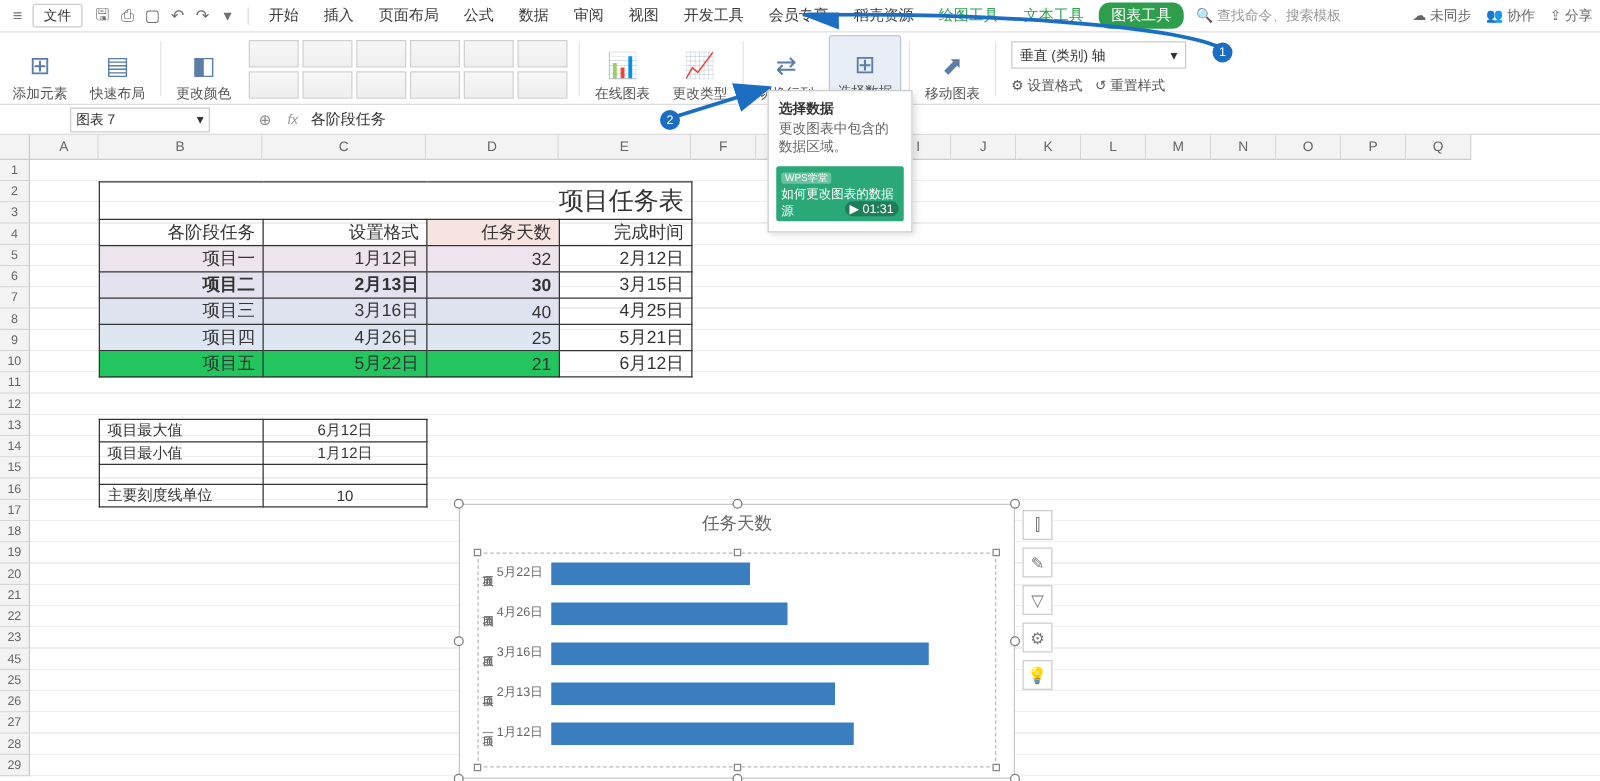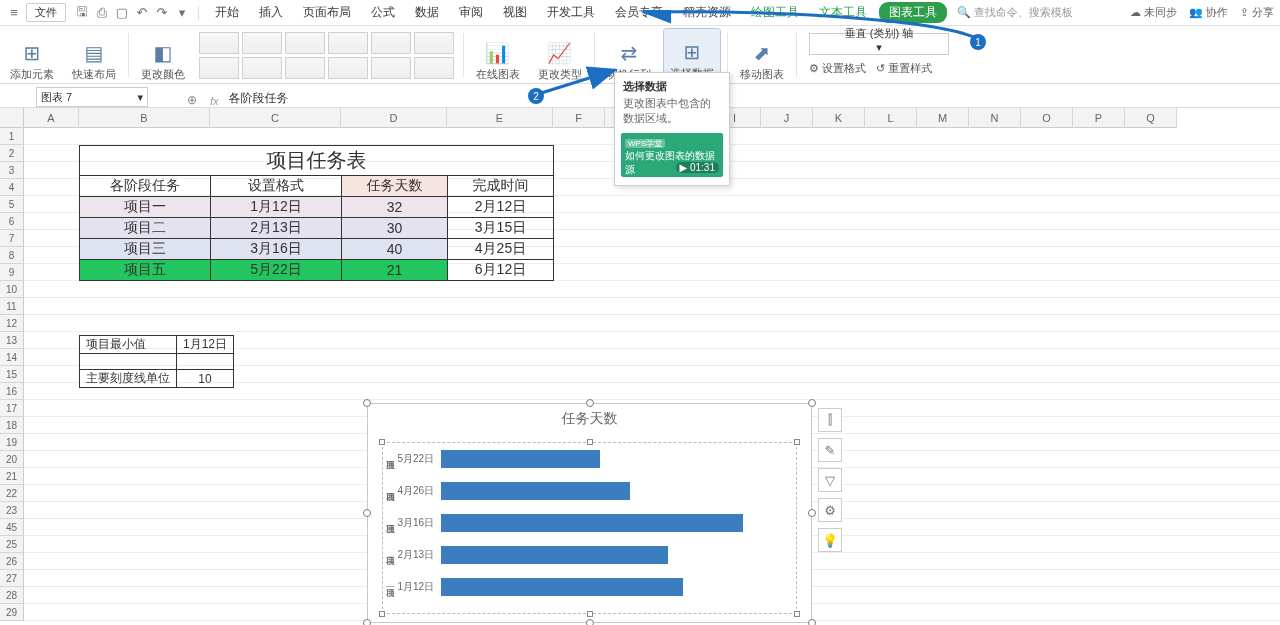--- a/index.html
+++ b/index.html
@@ -18,52 +18,52 @@
   .menubar .right { display: flex; gap: 12px; align-items: center; color: #666; font-size: 11px; }
   .menubar .right span { display: flex; align-items: center; gap: 3px; }
 
   
   .ribbon { height: 58px; border-bottom: 1px solid #dcdcdc; display: flex; align-items: center; padding: 2px 4px; gap: 6px; }
   .ribbon-group { display: flex; flex-direction: column; align-items: center; justify-content: flex-end; height: 54px; padding: 0 6px; font-size: 11px; color: #555; }
   .ribbon-group .icon { font-size: 20px; color: #5a7ea5; margin-bottom: 2px; }
   .ribbon-sep { width: 1px; height: 44px; background: #e4e4e4; }
   .style-gallery { display: flex; gap: 3px; flex-wrap: wrap; width: 260px; height: 50px; align-content: flex-start; padding: 2px; }
   .style-thumb { width: 40px; height: 22px; border: 1px solid #d0d0d0; background: linear-gradient(#f7f7f7,#eee); }
-  .axis-select { border: 1px solid #ccc; height: 22px; width: 140px; font-size: 11px; padding: 0 6px; display: flex; align-items: center; justify-content: flex-end; background: #fff; flex-direction: column; }
+  .axis-select { border: 1px solid #ccc; height: 22px; width: 140px; font-size: 11px; padding: 0 6px; display: flex; align-items: center; justify-content: space-between; background: #fff; }
   .ribbon .sub { font-size: 11px; color: #555; display: flex; gap: 10px; margin-top: 2px; }
   .ribbon .sel-highlight { background: #e8eef5; border: 1px solid #b8c9dc; }
 
   
-  .fbar { height: 24px; border-bottom: 1px solid #dcdcdc; display: flex; align-items: flex-end; }
+  .fbar { height: 24px; border-bottom: 1px solid #dcdcdc; display: flex; align-items: center; padding-left: 20px; }
   .namebox { width: 112px; height: 20px; border: 1px solid #ccc; margin: 0 6px 0 36px; font-size: 11px; display: flex; align-items: center; justify-content: space-between; padding: 0 4px; }
   .fx { color: #999; margin: 0 10px; font-size: 11px; font-style: italic; }
   .fbar .content { font-size: 12px; }
   .zoom-ic { width: 16px; text-align: center; color: #888; margin-left: 30px; }
 
   
   .sheet { position: relative; width: 1280px; height: calc(625px - 26px - 58px - 24px); overflow: hidden; }
   .corner { position: absolute; left: 0; top: 0; width: 24px; height: 20px; background: #f3f3f3; border-right: 1px solid #ccc; border-bottom: 1px solid #ccc; }
   .col-headers { position: absolute; left: 24px; top: 0; right: 0; height: 20px; display: flex; }
   .col-h { background: #f3f3f3; border-right: 1px solid #d6d6d6; border-bottom: 1px solid #ccc; text-align: center; font-size: 11px; color: #666; line-height: 20px; }
   .row-headers { position: absolute; left: 0; top: 20px; width: 24px; }
   .row-h { height: 17px; background: #f3f3f3; border-bottom: 1px solid #d6d6d6; border-right: 1px solid #ccc; text-align: center; font-size: 10px; color: #666; line-height: 17px; }
   .gridlines { position: absolute; left: 24px; top: 20px; right: 0; bottom: 0; }
   .gridlines::before { content:""; position:absolute; inset:0;
     background-image:
       repeating-linear-gradient(to bottom, transparent 0, transparent 16px, #eee 16px, #eee 17px);
   }
 
   
   .dtable { position: absolute; left: 79px; top: 37px; border-collapse: collapse; font-size: 14px; }
-  .dtable td { border: 1px solid #333; padding: 1px 6px; text-align: center; height: 20px; }
+  .dtable td { border: 1px solid #333; padding: 1px 6px; text-align: right; height: 20px; }
   .dtable .title { font-size: 20px; font-family: "SimSun"; }
   .dtable .hdr { font-family: "SimSun"; font-size: 14px; }
   .dtable .colD { background: #f6e4e1; }
   .dtable .d1 { background: #eee4ed; }
-  .dtable .d2 { background: #e4e2ee; }
+  .dtable .d2 { background: #e4e2ee; font-weight: bold; }
   .dtable .d3 { background: #dfe3f0; }
   .dtable .d4 { background: #dde6f1; }
   .dtable .d5 { background: #22c55e; }
 
   .small-table { position: absolute; left: 79px; top: 227px; border-collapse: collapse; font-size: 12px; }
   .small-table td { border: 1px solid #333; padding: 0 6px; height: 16px; text-align: center; }
 
   
   .chartobj { position: absolute; left: 367px; top: 295px; width: 445px; height: 220px; background: #fff; border: 1px solid #c8c8c8; }
   .chartobj .handle { position: absolute; width: 8px; height: 8px; background: #fff; border: 1px solid #7a7a7a; border-radius: 50%; }
@@ -291,30 +291,40 @@
           <td class="d2">30</td>
           <td>3月15日</td>
         </tr>
     <tr>
           <td class="d3">项目三</td>
           <td class="d3">3月16日</td>
           <td class="d3">40</td>
           <td>4月25日</td>
         </tr>
     <tr>
+          <td class="d4">项目四</td>
+          <td class="d4">4月26日</td>
+          <td class="d4">25</td>
+          <td>5月21日</td>
+        </tr>
+    <tr>
           <td class="d5">项目五</td>
           <td class="d5">5月22日</td>
           <td class="d5">21</td>
           <td>6月12日</td>
         </tr>
   </tbody>
     </table>
 
   <table class="small-table">
     <tbody>
+        <tr>
+          <td style="width:131px;text-align:left">项目最大值</td>
+          <td style="width:131px">6月12日</td>
+        </tr>
     <tr>
           <td style="text-align:left">项目最小值</td>
           <td>1月12日</td>
         </tr>
     <tr>
           <td>&nbsp;</td>
           <td></td>
         </tr>
     <tr>
           <td style="text-align:left">主要刻度线单位</td>

